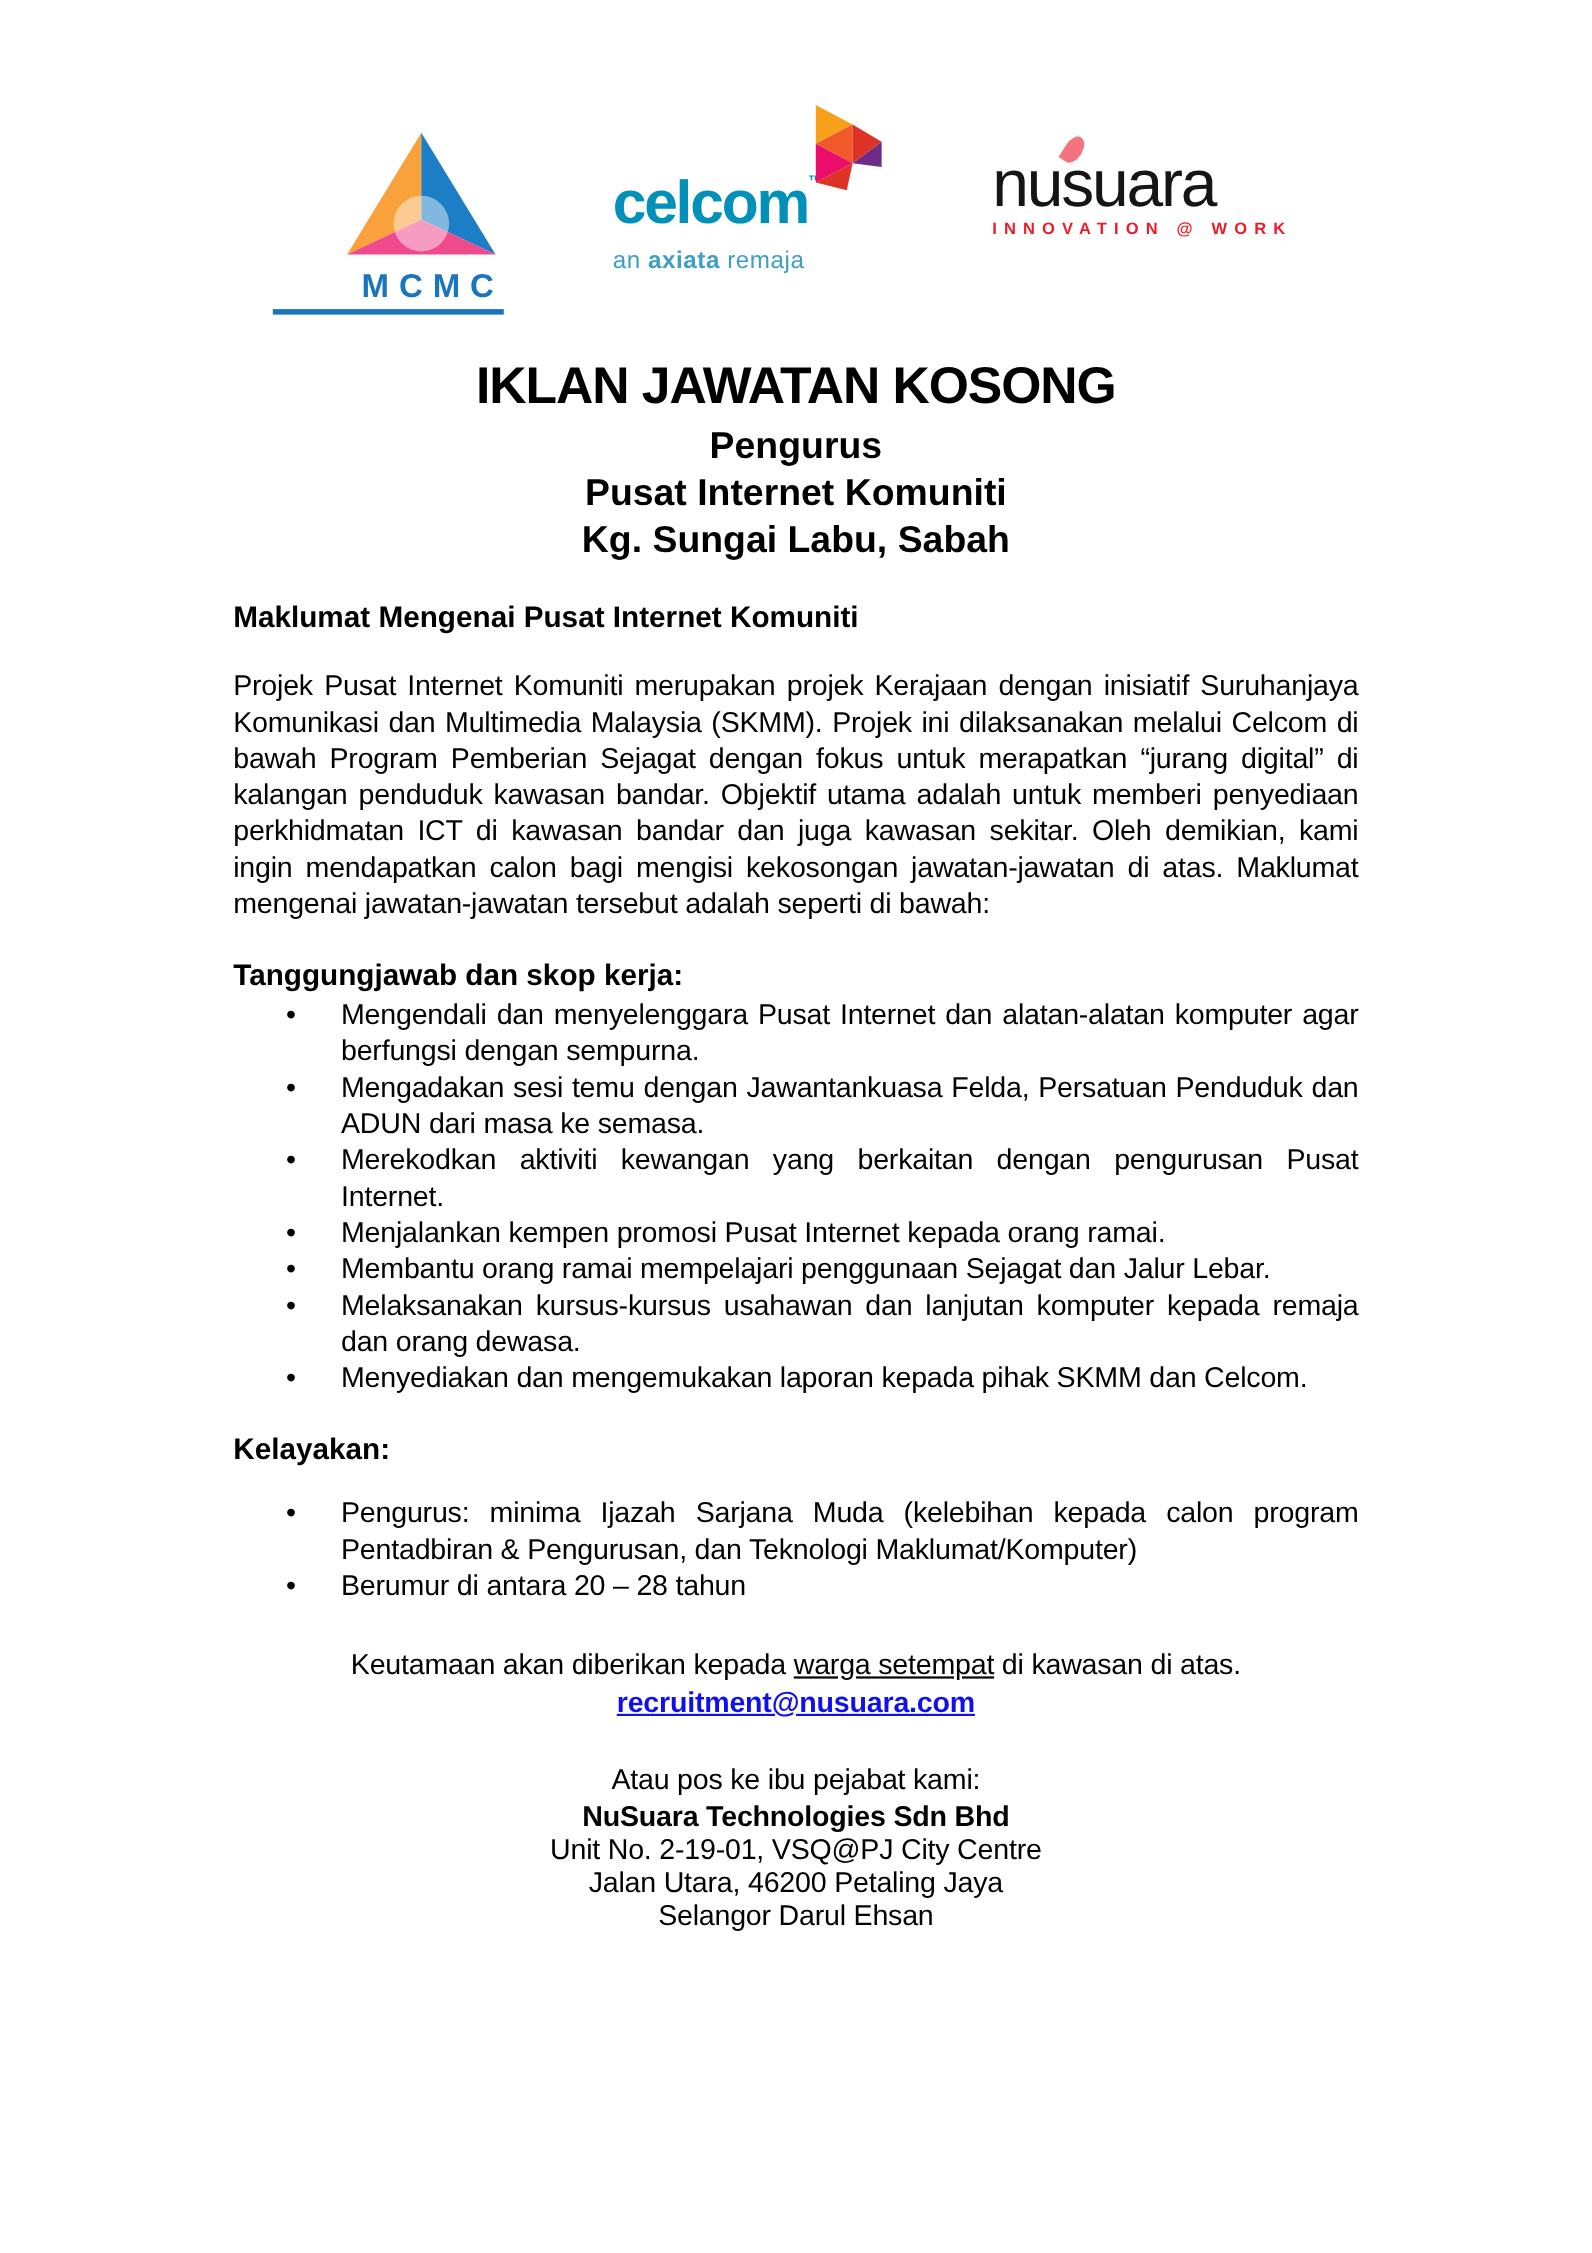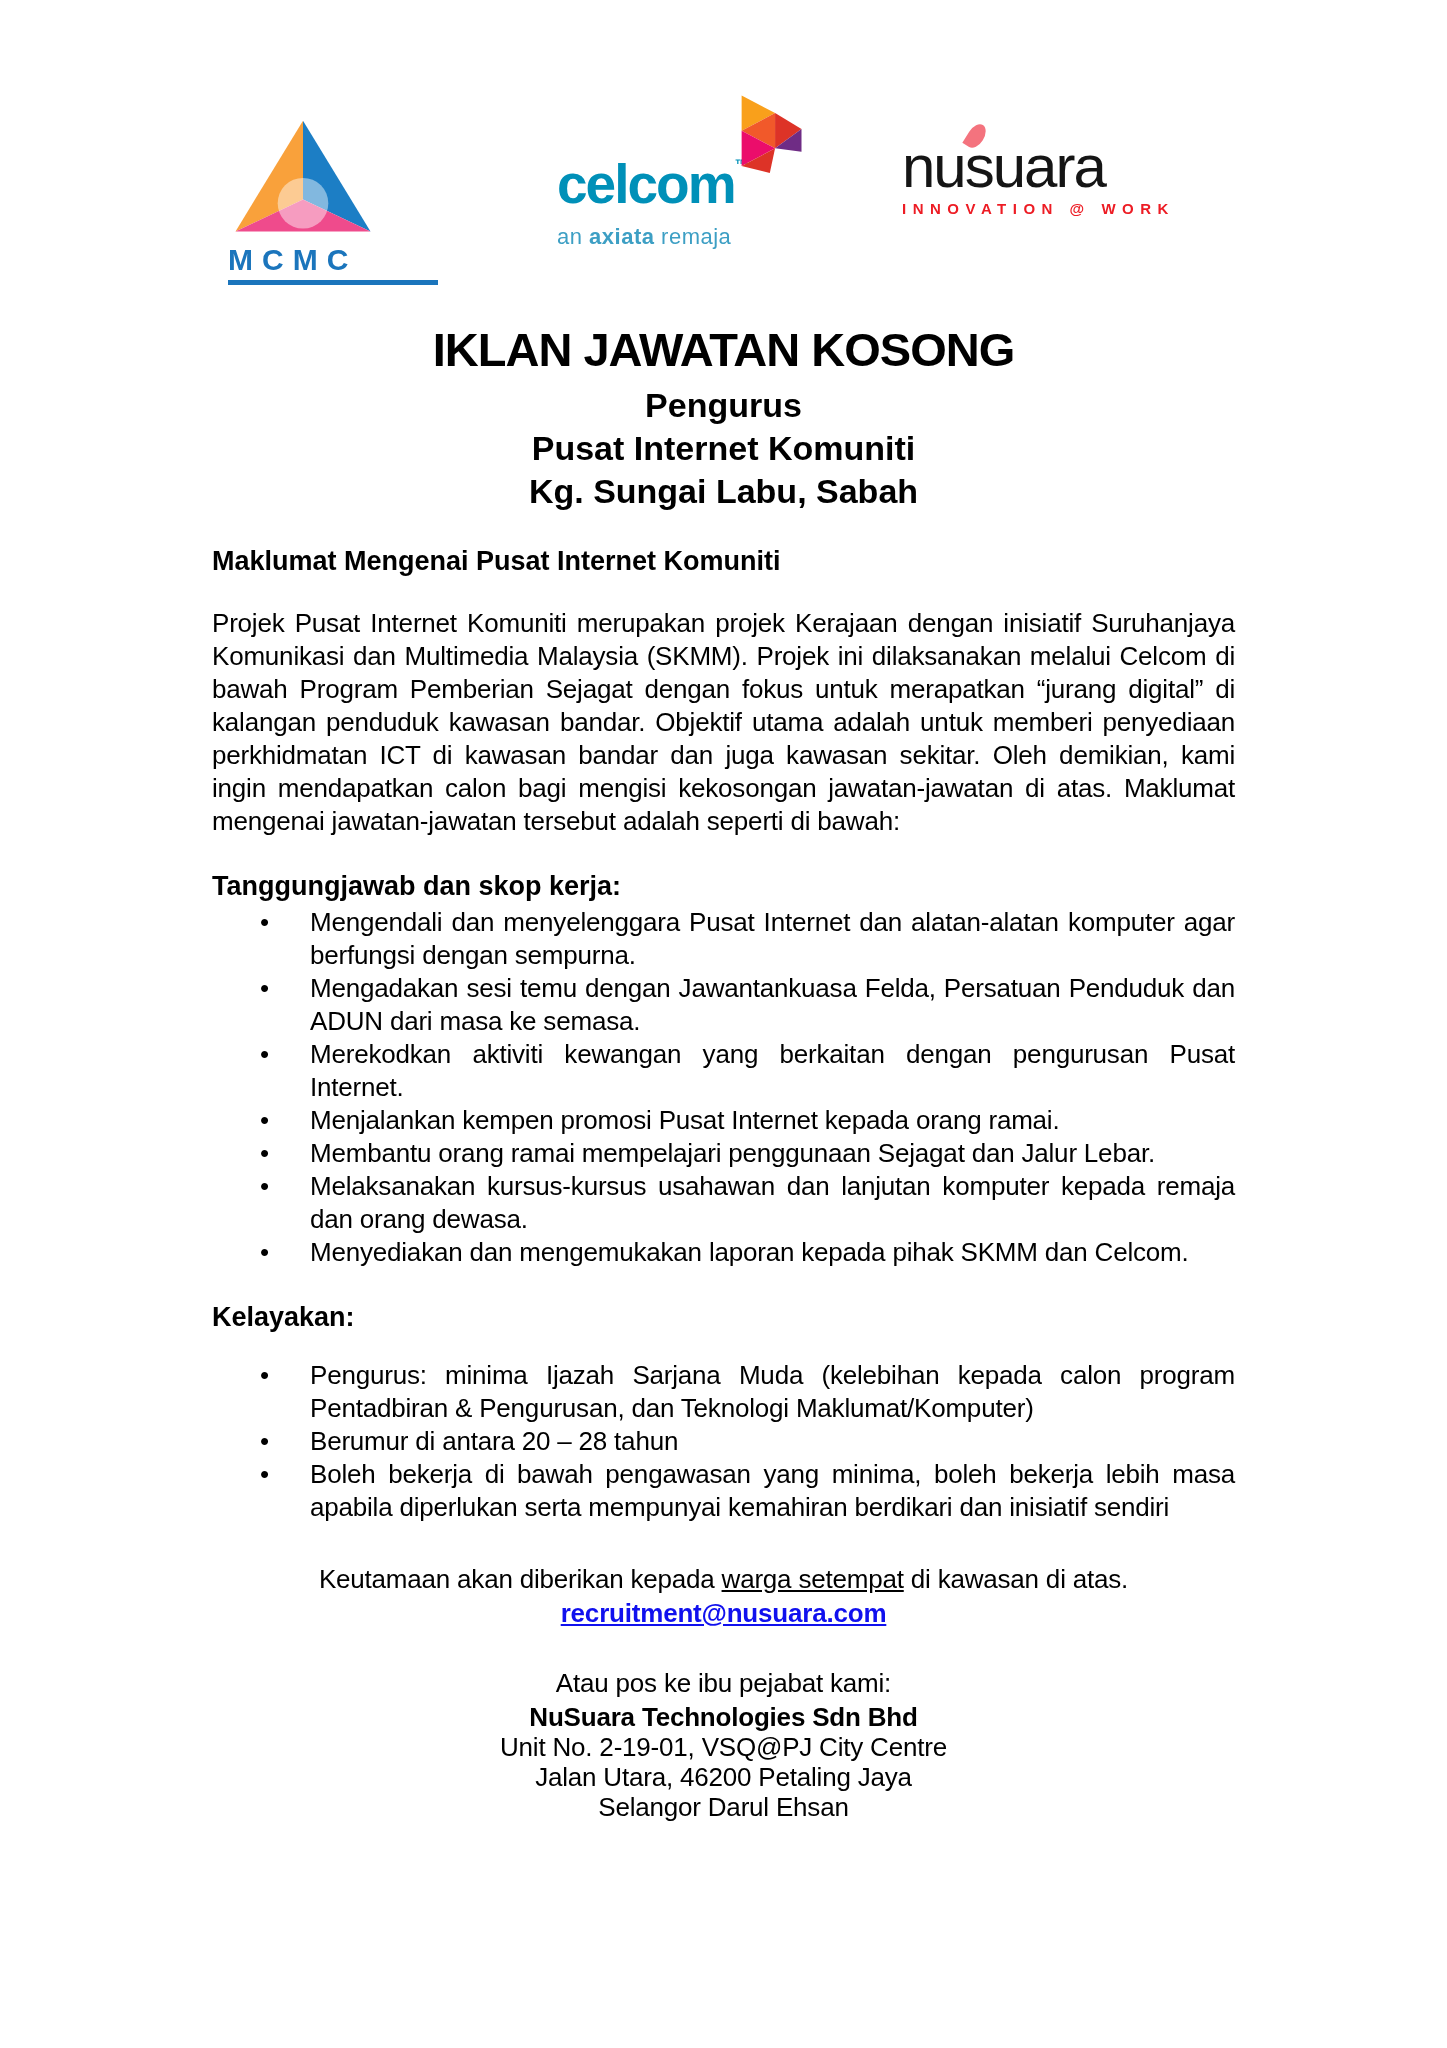--- a/index.html
+++ b/index.html
@@ -5,21 +5,21 @@
   * { margin:0; padding:0; box-sizing:border-box; }
   html,body { background:#ffffff; }
   body { font-family:"Liberation Sans", sans-serif; color:#000; }
   .page {
     width:1447px; height:2048px; margin:0 auto; background:#fff;
     padding:75px 212px 40px 212px; overflow:hidden; position:relative;
   }
 
   
   .header { position:relative; height:215px; }
-  .logo-mcmc { position:absolute; left:16px; top:42px; width:210px; text-align:left; }
+  .logo-mcmc { position:absolute; left:36px; top:42px; width:210px; text-align:right; }
   .logo-mcmc .mcmc-word {
     color:#1b75bc; font-weight:bold; font-size:30px; letter-spacing:9px;
     margin-top:4px; line-height:1;
   }
   .logo-mcmc .mcmc-rule { height:0; border-bottom:5px solid #1b75bc; margin-top:5px; }
 
   .logo-celcom { position:absolute; left:345px; top:20px; width:260px; }
   .celcom-spark { position:absolute; left:160px; top:0; }
   .celcom-word { color:#0090b8; font-weight:bold; font-size:55px; letter-spacing:-2px; margin-top:62px; line-height:1; }
   .celcom-tm { font-size:14px; vertical-align:top; color:#0090b8; }
@@ -125,21 +125,20 @@
     <li>Membantu orang ramai mempelajari penggunaan Sejagat dan Jalur Lebar.</li>
     <li>Melaksanakan kursus-kursus usahawan dan lanjutan komputer kepada remaja dan orang dewasa.</li>
     <li>Menyediakan dan mengemukakan laporan kepada pihak SKMM dan Celcom.</li>
   </ul>
 
   <div class="section-heading">Kelayakan:</div>
   <div class="gap-sm"></div>
   <ul class="bullets">
     <li>Pengurus: minima Ijazah Sarjana Muda (kelebihan kepada calon program Pentadbiran &amp; Pengurusan, dan Teknologi Maklumat/Komputer)</li>
     <li>Berumur di antara 20 – 28 tahun</li>
-    <li>Boleh bekerja di bawah pengawasan yang minima, boleh bekerja lebih masa apabila diperlukan serta mempunyai kemahiran berdikari dan inisiatif sendiri</li>
   </ul>
 
   <div class="center-line mt-lg"><span class="pre-sp">Keutamaan akan diberikan kepada </span><span class="u pre-sp">warga setempat</span><span class="pre-sp"> di kawasan di atas.</span></div>
 
   <div class="center-line mt-xs"><a class="email-link">recruitment@nusuara.com</a></div>
 
   <div class="center-line mt-lg">Atau pos ke ibu pejabat kami:</div>
   <div class="center-line bold mt-xs">NuSuara Technologies Sdn Bhd</div>
   <div class="center-line">Unit No. 2-19-01, VSQ@PJ City Centre</div>
   <div class="center-line">Jalan Utara, 46200 Petaling Jaya</div>

